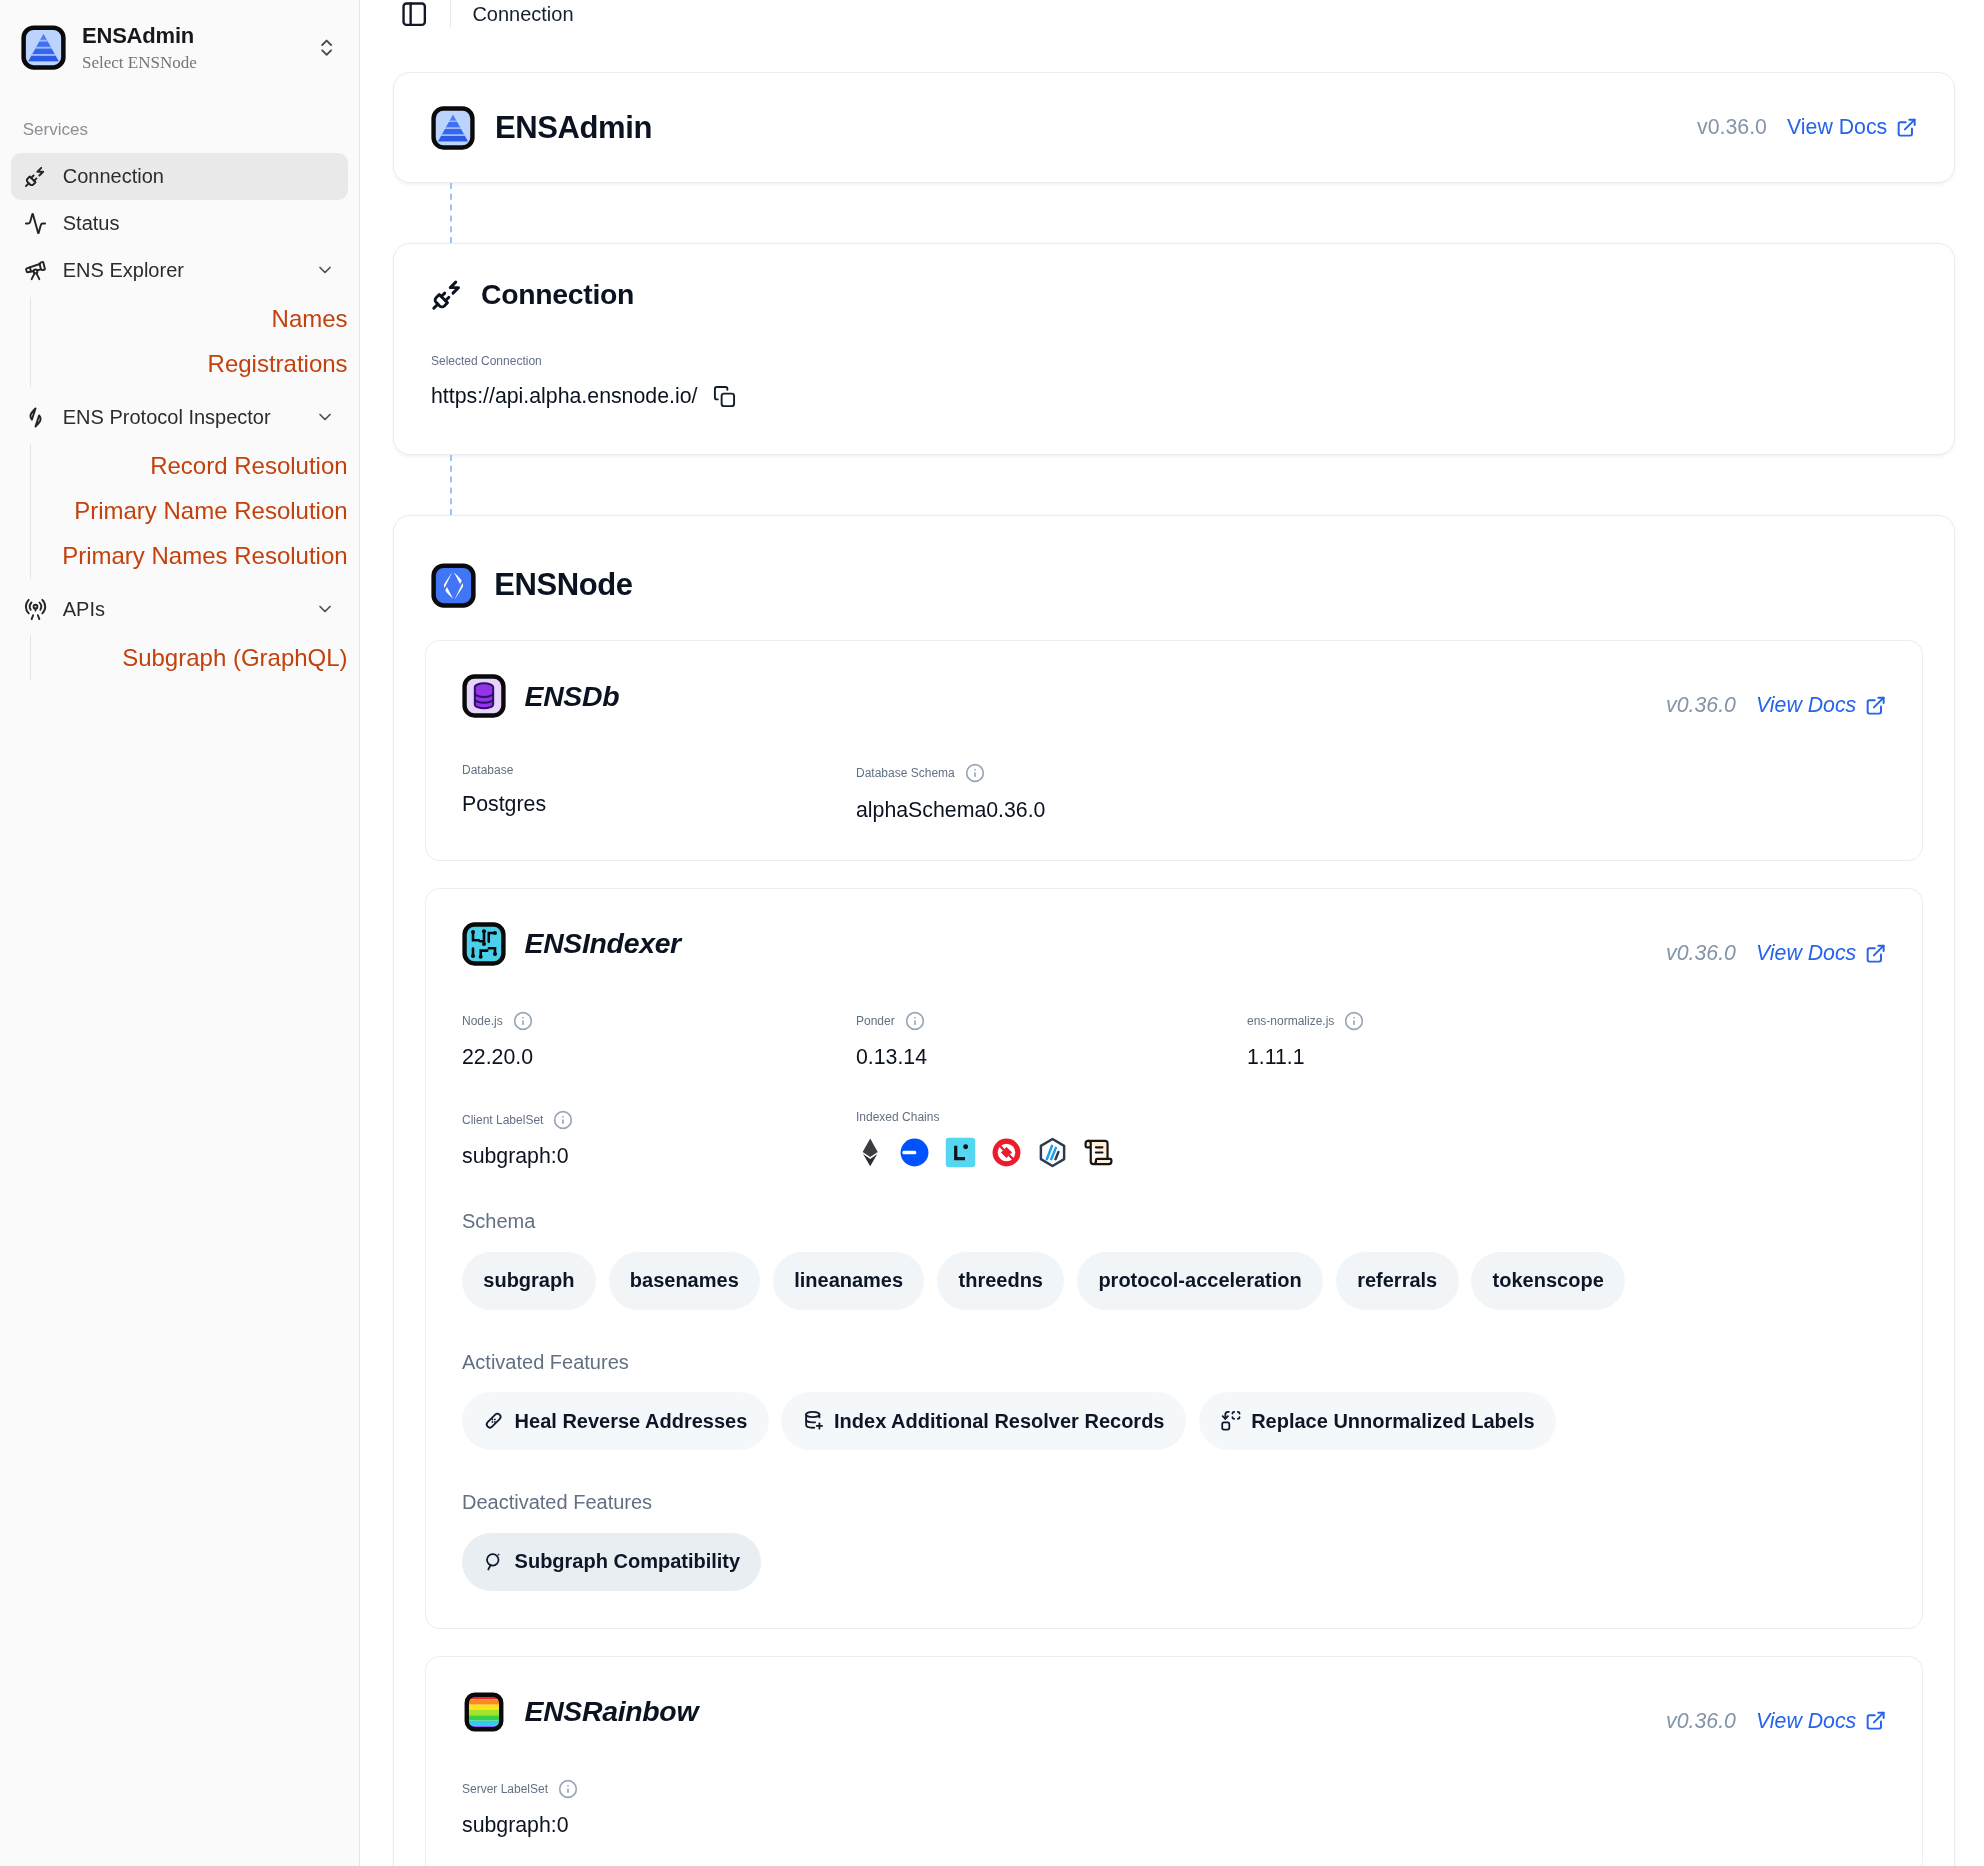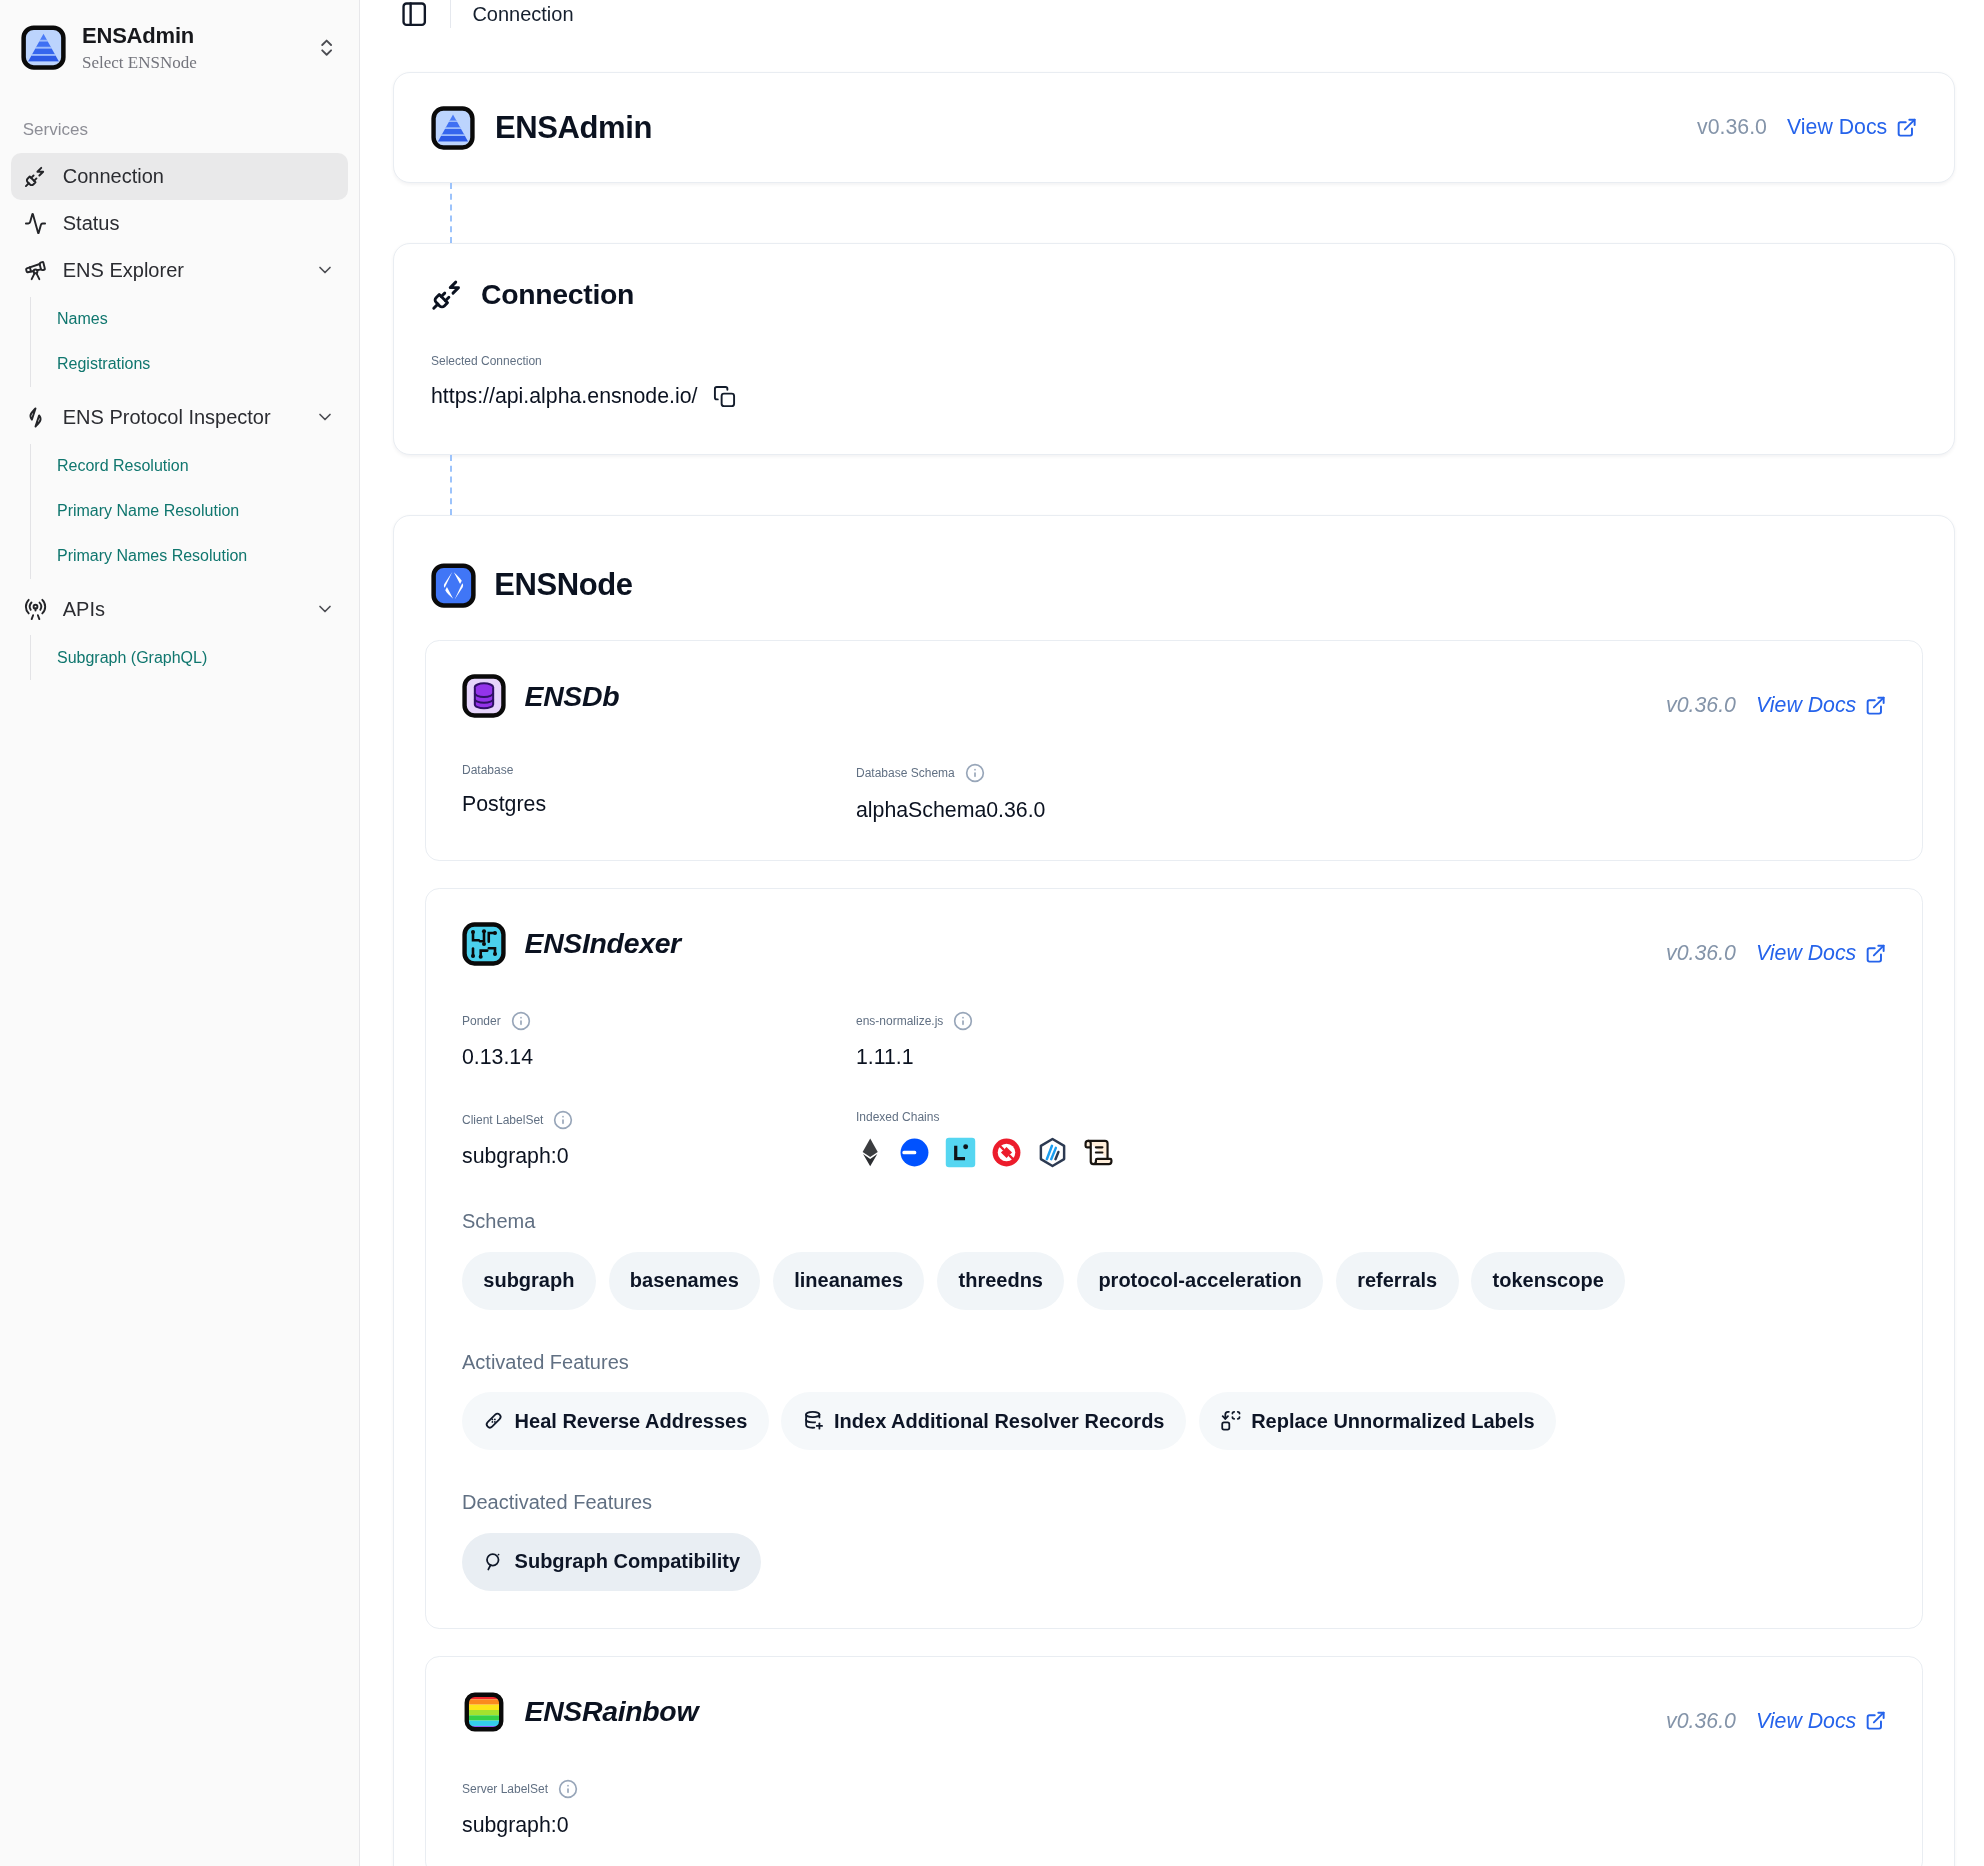--- a/index.html
+++ b/index.html
@@ -35,21 +35,21 @@
   .sb-item .sb-ico { color:#232428; }
   .sb-chevron { margin-left:auto; color:#4b4c52; }
   .sb-sublist {
     margin:2.8px 0 7.1px 19px;
     border-left:1.4px solid #e3e3e6;
     padding-left:0;
   }
   .sb-subitem {
     display:flex; align-items:center;
     height:45px; padding-left:25.6px; border-radius:8.5px;
-    font-size:16px; color:#0f766e; cursor:pointer;
+    font-size:24px; color:#c2410c; cursor:pointer;justify-content:flex-end;
   }
 
   
   .main { flex:1; display:flex; flex-direction:column; overflow:hidden; }
   .topbar {
     height:80px; display:flex; align-items:center;
     padding-left:40px; gap:21.3px; background:#fff;
   }
   .tb-toggle { color:#111827; cursor:pointer; display:flex; }
   .tb-sep { width:1.4px; height:28.4px; background:#e5e8ee; }
@@ -443,20 +443,33 @@
                     <path d="M10 14 21 3"></path>
                   </svg>
               </span>
             </a>
           </div>
         </div>
 
         <div class="fields-grid">
           <div>
             <div class="f-label">
+              <span>Node.js</span>
+              <span class="info-ico">
+                  <svg width="20" height="20" viewBox="0 0 24 24" fill="none" stroke="currentColor" stroke-width="2" stroke-linecap="round" stroke-linejoin="round">
+                    <circle cx="12" cy="12" r="10"></circle>
+                    <path d="M12 16v-4"></path>
+                    <path d="M12 8h.01"></path>
+                  </svg>
+                </span>
+            </div>
+            <div class="f-value">22.20.0</div>
+          </div>
+          <div>
+            <div class="f-label">
               <span>Ponder</span>
               <span class="info-ico">
                   <svg width="20" height="20" viewBox="0 0 24 24" fill="none" stroke="currentColor" stroke-width="2" stroke-linecap="round" stroke-linejoin="round">
                     <circle cx="12" cy="12" r="10"></circle>
                     <path d="M12 16v-4"></path>
                     <path d="M12 8h.01"></path>
                   </svg>
                 </span>
             </div>
             <div class="f-value">0.13.14</div>

